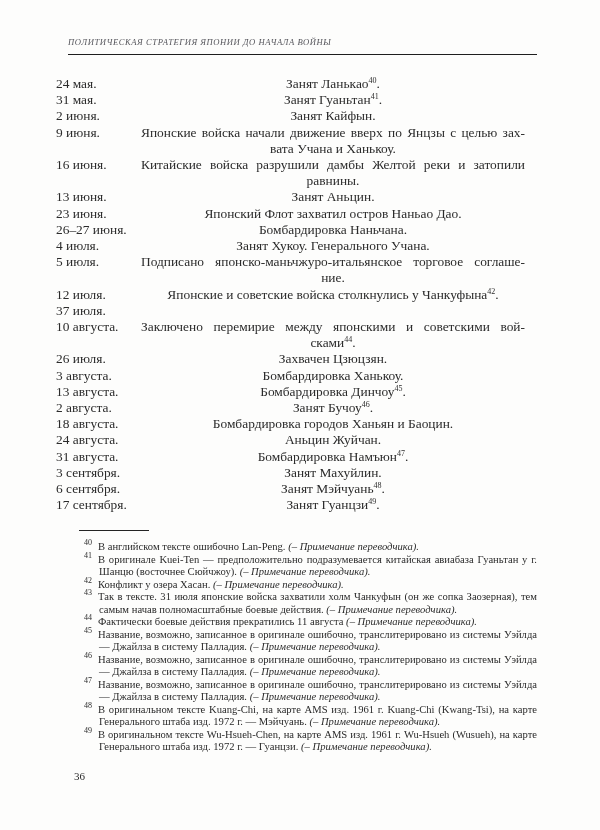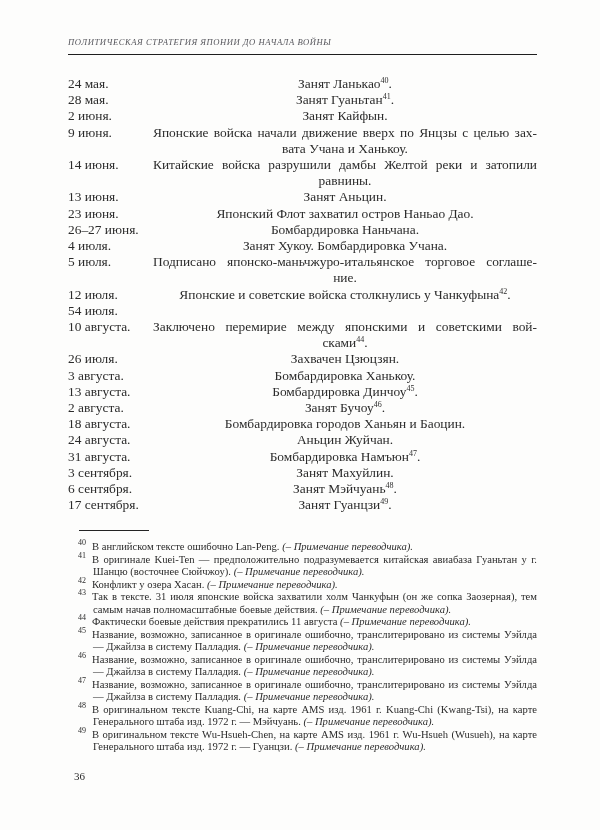--- a/index.html
+++ b/index.html
@@ -21,41 +21,41 @@
     font-size:8.6px;
     letter-spacing:0.55px;
     color:var(--head, #54545a);
     white-space:nowrap;
   }
   .head-rule {
     position:absolute; left:68px; top:54px; width:469px;
     border-top:1.5px solid #1e1e1e;
   }
   .events {
-    position:absolute; left:68px; top:76px; width:469px;
+    position:absolute; left:56px; top:76px; width:469px;
     font-size:13.4px; line-height:16.2px;
   }
   .event-row { display:flex; }
   .event-date { flex:0 0 85px; width:85px; }
   .event-text { flex:1 1 auto; width:384px; }
   .event-line { text-align:center; }
   .event-line.jfull { text-align:justify; text-align-last:justify; }
   .events sup, .footnotes sup {
     font-size:8px; line-height:0; vertical-align:super; letter-spacing:0;
   }
   .fn-rule {
     position:absolute; left:79px; top:530px; width:70px;
     border-top:1.4px solid #242424;
   }
   .footnotes {
     position:absolute; left:70px; top:541px; width:467px;
     font-size:10.6px; line-height:12.5px;
   }
   .footnote {
-    margin-left:23px; text-indent:-15px;
+    margin-left:29px; text-indent:-15px;
     text-align:justify;
   }
   .fn-num { margin-right:6px; font-size:7px; }
   .fn-note { font-style:italic; }
   .page-number {
     position:absolute; left:74px; top:770px;
     font-size:11px;
   }
 </style>
 </head>
@@ -66,21 +66,21 @@
   <div class="head-rule"></div>
   <div class="events" id="events">
   <div class="event-row">
     <div class="event-date">24 мая.</div>
     <div class="event-text">
           <div class="event-line">Занят Ланькао<sup>40</sup>.</div>
         </div>
   </div>
 
   <div class="event-row">
-    <div class="event-date">28 мая.</div>
+    <div class="event-date">31 мая.</div>
     <div class="event-text">
           <div class="event-line">Занят Гуаньтан<sup>41</sup>.</div>
         </div>
   </div>
 
   <div class="event-row">
     <div class="event-date">2 июня.</div>
     <div class="event-text">
           <div class="event-line">Занят Кайфын.</div>
         </div>
@@ -88,21 +88,21 @@
 
   <div class="event-row">
     <div class="event-date">9 июня.</div>
     <div class="event-text">
           <div class="event-line jfull">Японские войска начали движение вверх по Янцзы с целью зах-</div>
           <div class="event-line">вата Учана и Ханькоу.</div>
         </div>
   </div>
 
   <div class="event-row">
-    <div class="event-date">14 июня.</div>
+    <div class="event-date">16 июня.</div>
     <div class="event-text">
           <div class="event-line jfull">Китайские войска разрушили дамбы Желтой реки и затопили</div>
           <div class="event-line">равнины.</div>
         </div>
   </div>
 
   <div class="event-row">
     <div class="event-date">13 июня.</div>
     <div class="event-text">
           <div class="event-line">Занят Аньцин.</div>
@@ -119,41 +119,41 @@
   <div class="event-row">
     <div class="event-date">26–27 июня.</div>
     <div class="event-text">
           <div class="event-line">Бомбардировка Наньчана.</div>
         </div>
   </div>
 
   <div class="event-row">
     <div class="event-date">4 июля.</div>
     <div class="event-text">
-          <div class="event-line">Занят Хукоу. Бомбардировка Учана.</div>
+          <div class="event-line">Занят Хукоу. Генерального Учана.</div>
         </div>
   </div>
 
   <div class="event-row">
     <div class="event-date">5 июля.</div>
     <div class="event-text">
           <div class="event-line jfull">Подписано японско-маньчжуро-итальянское торговое соглаше-</div>
           <div class="event-line">ние.</div>
         </div>
   </div>
 
   <div class="event-row">
     <div class="event-date">12 июля.</div>
     <div class="event-text">
           <div class="event-line">Японские и советские войска столкнулись у Чанкуфына<sup>42</sup>.</div>
         </div>
   </div>
 
   <div class="event-row">
-    <div class="event-date">54 июля.</div>
+    <div class="event-date">37 июля.</div>
   </div>
 
   <div class="event-row">
     <div class="event-date">10 августа.</div>
     <div class="event-text">
           <div class="event-line jfull">Заключено перемирие между японскими и советскими вой-</div>
           <div class="event-line">сками<sup>44</sup>.</div>
         </div>
   </div>
 

